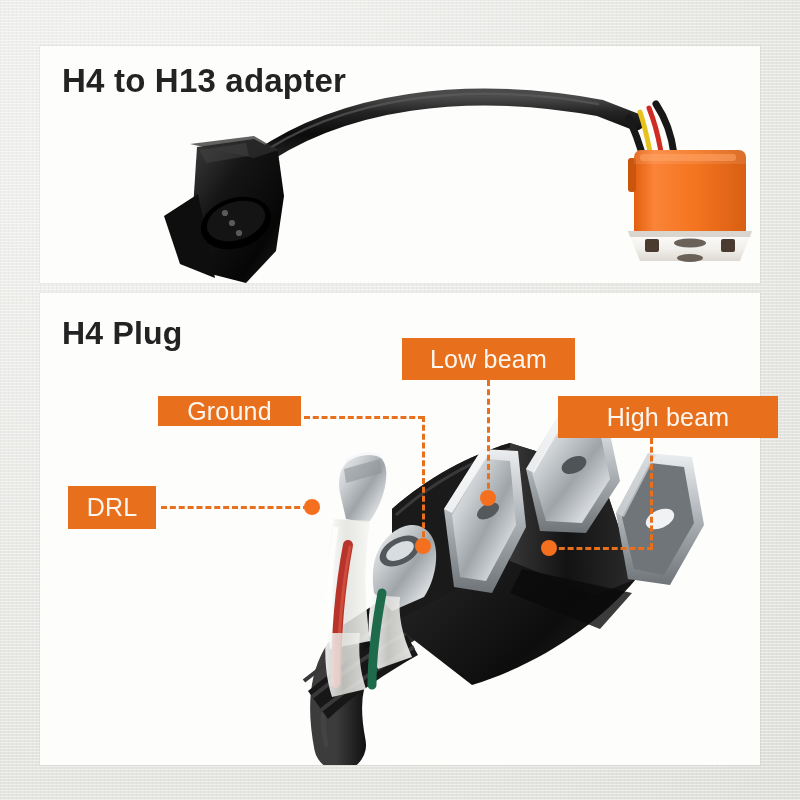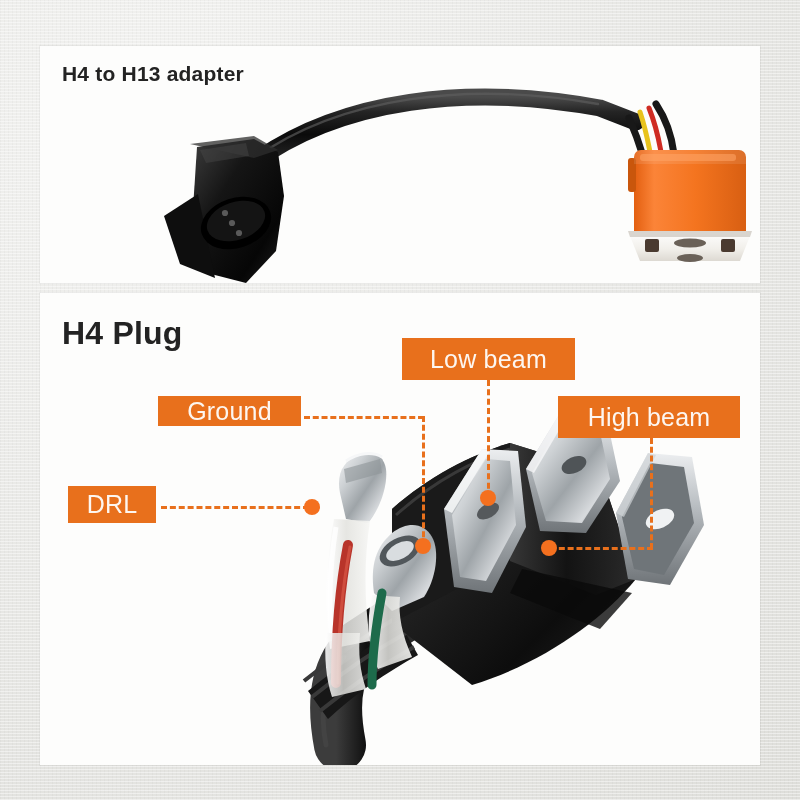--- a/index.html
+++ b/index.html
@@ -27,41 +27,41 @@
   #panel-adapter{ left:40px; top:46px; width:720px; height:237px; }
   #panel-plug{ left:40px; top:293px; width:720px; height:472px; }
 
   .panel-title{
     position:absolute;
     font-weight:bold;
     color:#232323;
     letter-spacing:.2px;
     white-space:nowrap;
   }
-  #title-adapter{ left:22px; top:16px; font-size:21px;text-align:center; }
+  #title-adapter{ left:22px; top:16px; font-size:33px;text-align:center; }
   #title-plug{ left:22px; top:22px; font-size:32px; }
 
   
   .chip{
     position:absolute;
     background:#e8701c;
     color:#fdf6f0;
     font-size:25px;
     line-height:1;
     display:flex;
     align-items:center;
     justify-content:center;
     padding:12px 14px;
     white-space:nowrap;
     letter-spacing:.2px;
   }
-  #chip-drl      { left:68px;  top:486px; width:88px;  height:37px; }
+  #chip-drl      { left:68px;  top:486px; width:88px;  height:43px; }
   #chip-ground   { left:158px; top:396px; width:143px; height:30px; }
   #chip-lowbeam  { left:402px; top:338px; width:173px; height:42px; }
-  #chip-highbeam { left:558px; top:396px; width:182px; height:42px; }
+  #chip-highbeam { left:558px; top:396px; width:220px; height:42px; }
   .hline{
     position:absolute; height:0;
     border-top:3px dashed #e8701c;
   }
   .vline{
     position:absolute; width:0;
     border-left:3px dashed #e8701c;
   }
   .dot{
     position:absolute;

